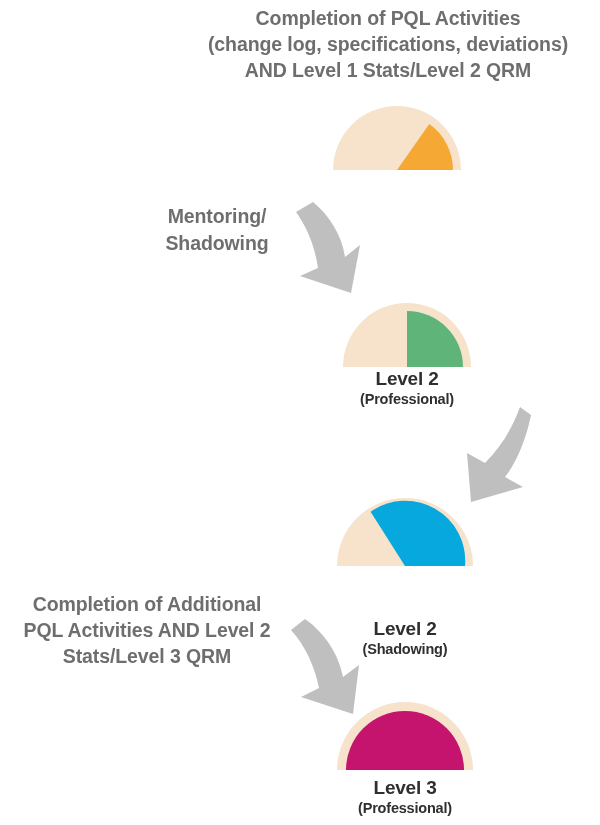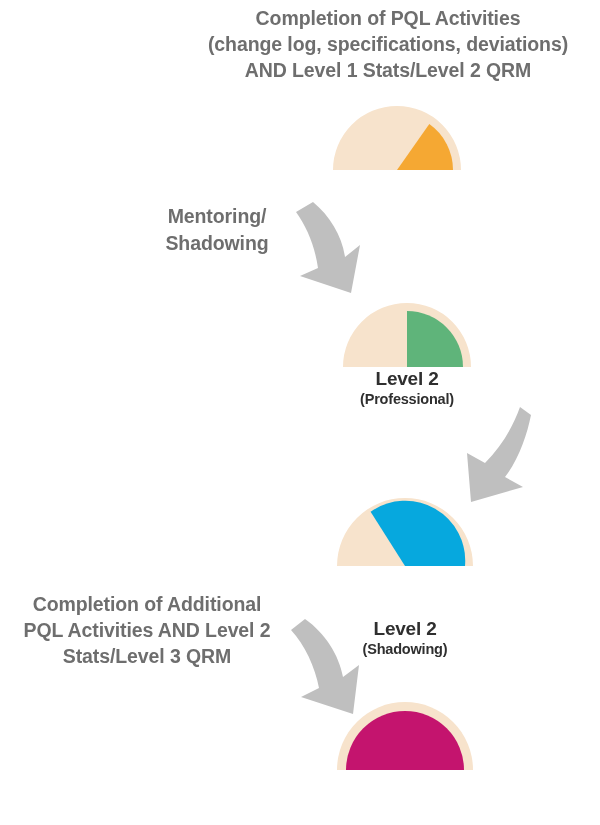--- a/index.html
+++ b/index.html
@@ -175,14 +175,18 @@
     </svg>
   </div>
 
   <div class="gauge" style="left:335px; top:700px;">
     <svg width="140" height="74" viewBox="0 0 140 74">
       <path d="M 2 70 A 68 68 0 0 1 138 70 Z" fill="#f7e3cc"></path>
 
       <path d="M 11 70 A 59 59 0 0 1 129 70 Z" fill="#c4146e"></path>
     </svg>
   </div>
+  <div class="caption" style="left:334px; top:776px; width:142px;">
+    <span class="main">Level 3</span>
+    <span class="sub">(Professional)</span>
+  </div>
 
 </div>
 
 </body></html>

